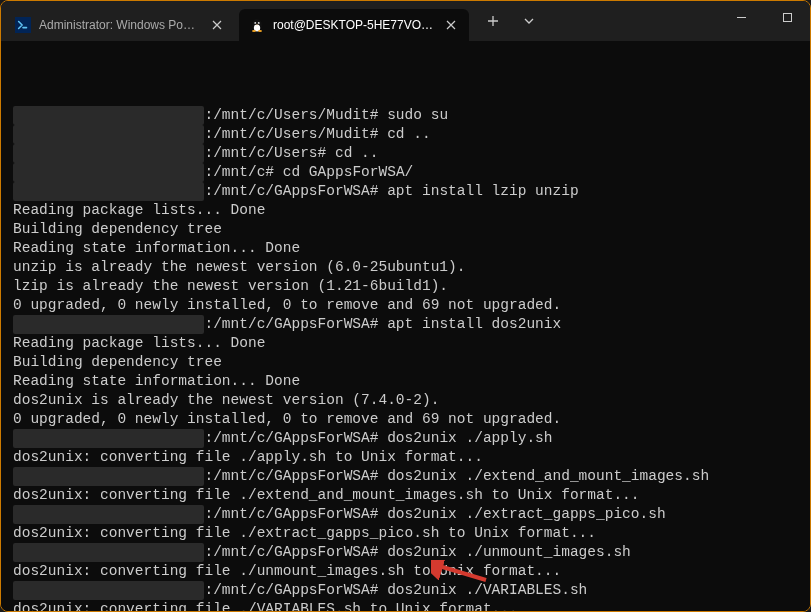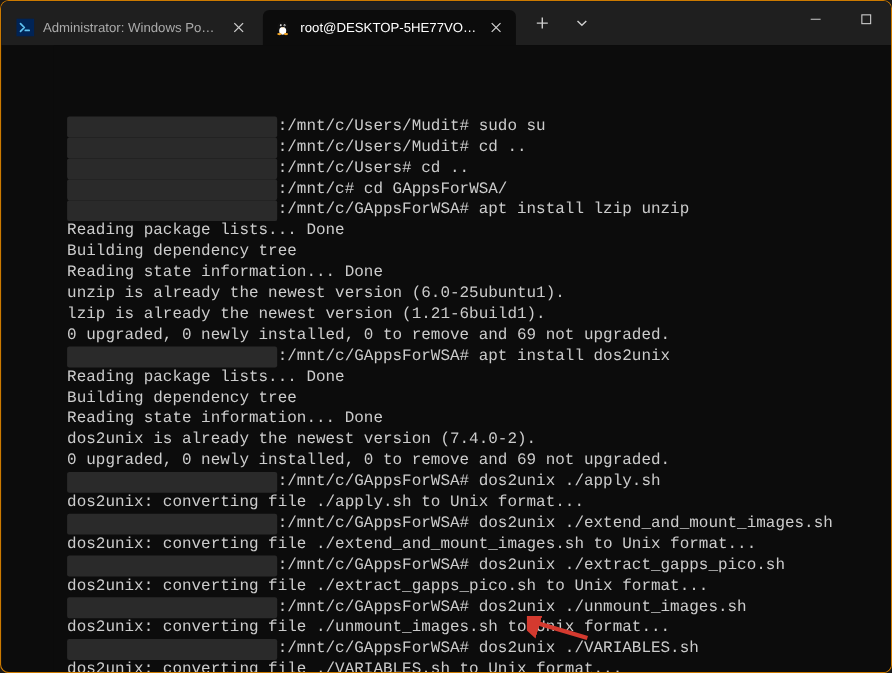--- a/index.html
+++ b/index.html
@@ -110,21 +110,20 @@
   .terminal {
     flex: 1;
     background: #0c0c0c;
     padding: 8px 12px;
     color: #cccccc;
     font-size: 14.5px;
     line-height: 19px;
     white-space: pre;
     overflow: hidden;
     position: relative;
-    margin-left: 48px;
   }
   .line { display: block; white-space: pre; }
   .redact {
     display: inline-block;
     background: #2a2a2a;
     color: transparent;
     border-radius: 2px;
     user-select: none;
   }
   .arrow {

